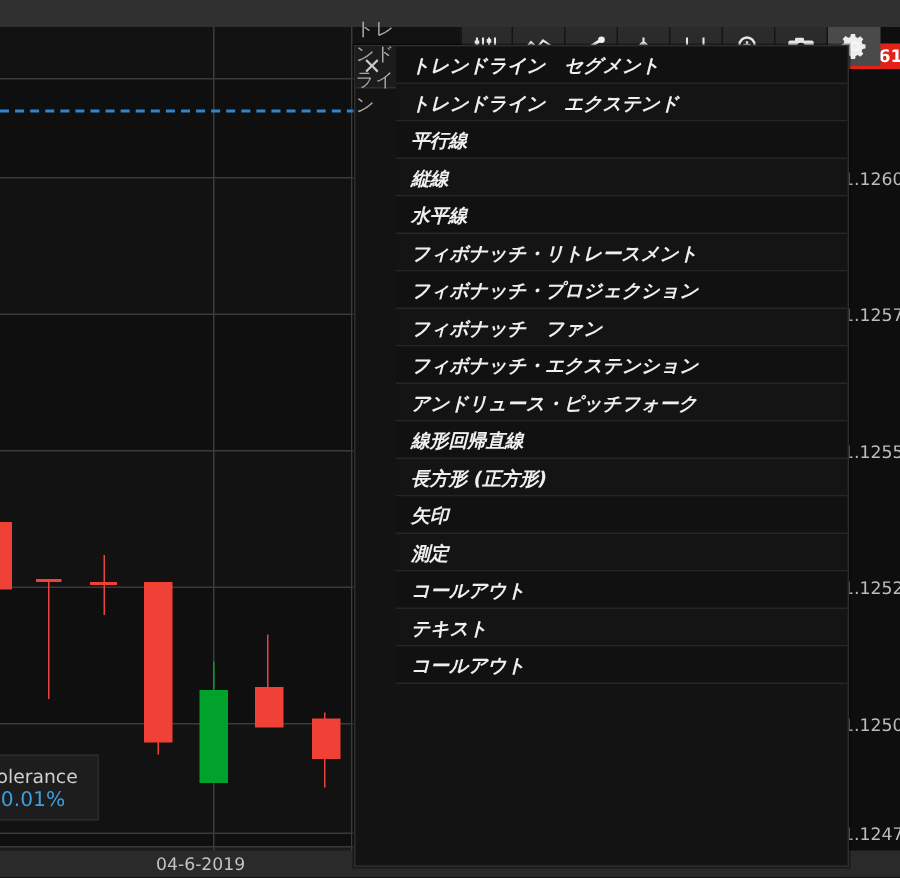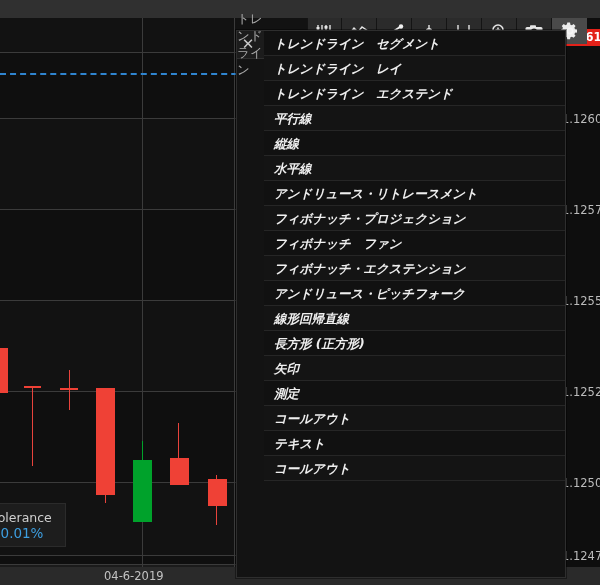--- a/index.html
+++ b/index.html
@@ -455,26 +455,25 @@
     </div>
   </div>
 
   <div class="panel">
     <div class="panel-header">
       <div class="panel-title">トレンドライン</div>
       <div class="panel-close">✕</div>
     </div>
     <div class="menu-list">
       <div class="menu-item">トレンドライン　セグメント</div>
-      <div class="menu-item">トレンドライン　レイ</div>
       <div class="menu-item">トレンドライン　エクステンド</div>
       <div class="menu-item">平行線</div>
       <div class="menu-item">縦線</div>
       <div class="menu-item">水平線</div>
-      <div class="menu-item">アンドリュース・リトレースメント</div>
+      <div class="menu-item">フィボナッチ・リトレースメント</div>
       <div class="menu-item">フィボナッチ・プロジェクション</div>
       <div class="menu-item">フィボナッチ　ファン</div>
       <div class="menu-item">フィボナッチ・エクステンション</div>
       <div class="menu-item">アンドリュース・ピッチフォーク</div>
       <div class="menu-item">線形回帰直線</div>
       <div class="menu-item">長方形 (正方形)</div>
       <div class="menu-item">矢印</div>
       <div class="menu-item">測定</div>
       <div class="menu-item">コールアウト</div>
       <div class="menu-item">テキスト</div>

